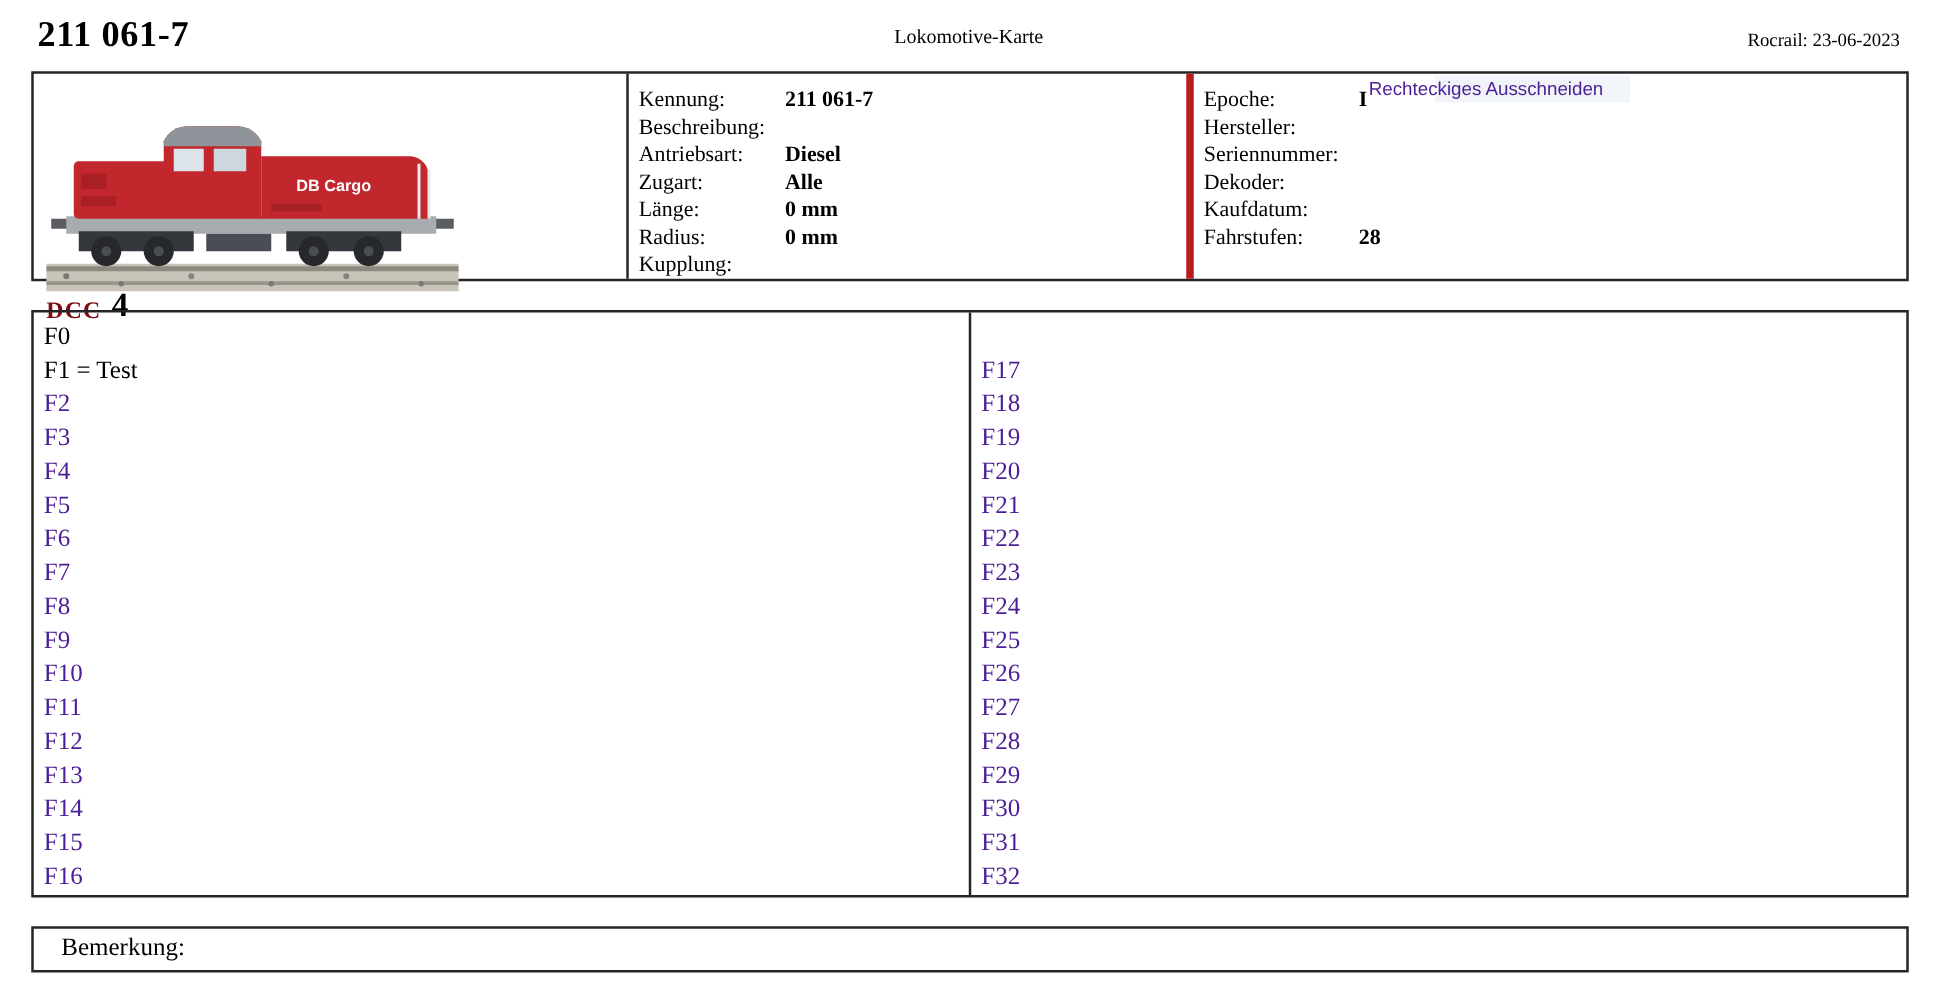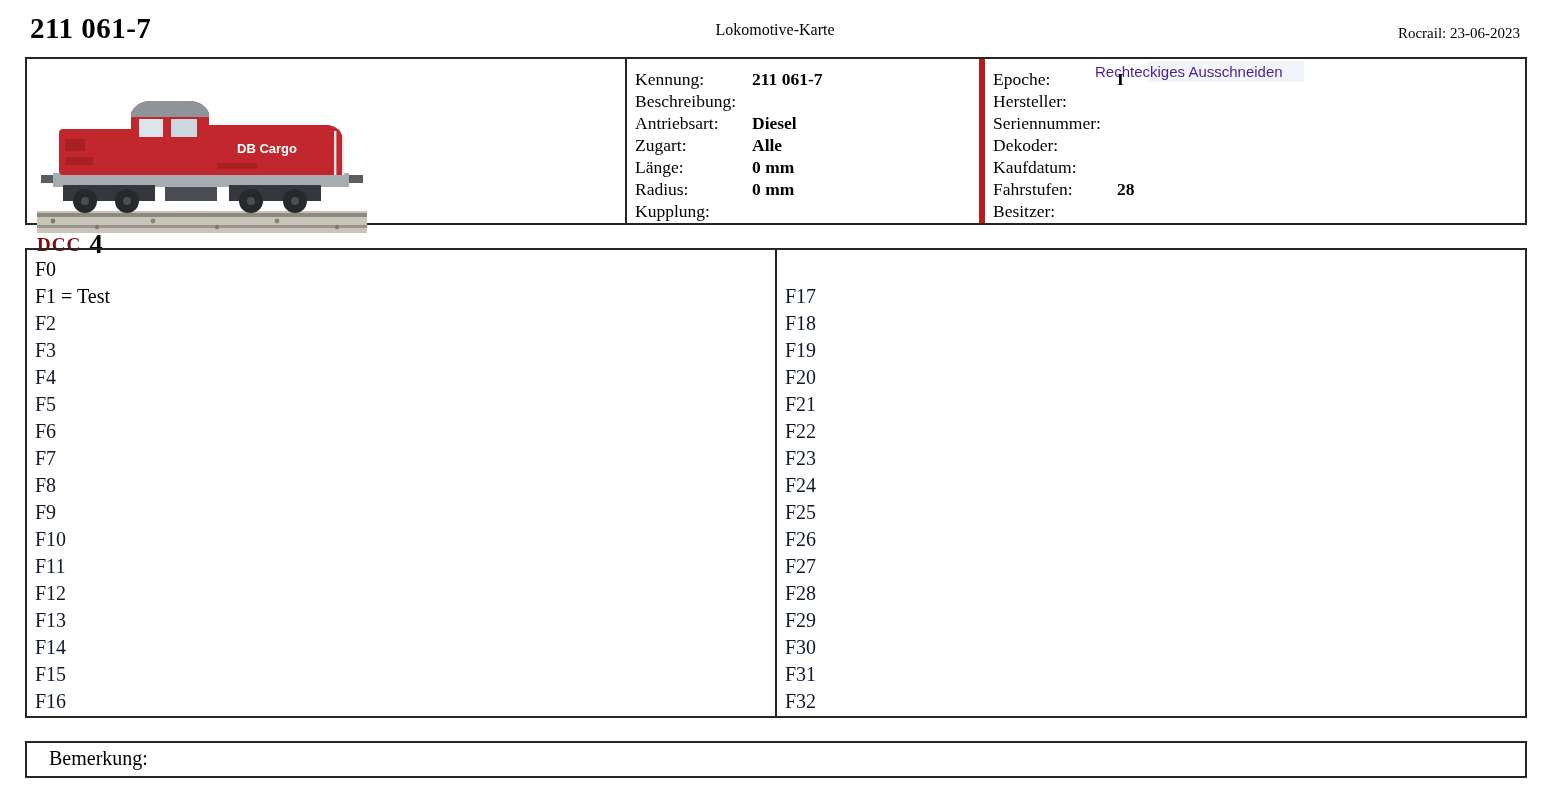--- a/index.html
+++ b/index.html
@@ -41,48 +41,48 @@
     font-size: 15px; color: #4c1d95; white-space: nowrap;
   }
 
   
   .info-box {
     position: absolute; left: 25px; top: 57px;
     width: 1502px; height: 168px;
     border: 2px solid #262626;
     display: flex;
   }
-  .cell-loco { width: 598px; position: relative; }
-  .cell-mid  { width: 354px; border-left: 2px solid #262626; padding: 9px 12px 0 8px; }
+  .cell-loco { width: 474px; position: relative; }
+  .cell-mid  { width: 448px; border-left: 2px solid #262626; padding: 9px 12px 0 8px; }
   .cell-right{ flex: 1;      border-left: 6px solid #b91c1c; padding: 9px 0 0 8px; }
 
   .info-row { line-height: 22px; font-size: 17.5px; white-space: nowrap; }
   .cell-mid  .info-label { display: inline-block; width: 117px; }
   .cell-right .info-label{ display: inline-block; width: 124px; }
   .info-value { font-weight: bold; }
 
   .loco-img { position: absolute; left: 10px; top: 28px; }
   .loco-caption {
     position: absolute; left: 10px; top: 170px;
-    display: flex; align-items: center; gap: 8px;
+    display: flex; align-items: flex-end; gap: 8px;
   }
   .proto { color: #7b0c10; font-weight: bold; font-size: 19px; letter-spacing: 1px; }
   .addr  { color: #000;    font-weight: bold; font-size: 27px; }
 
   
   .fn-box {
     position: absolute; left: 25px; top: 248px;
     width: 1502px; height: 470px;
     border: 2px solid #262626;
     display: flex;
   }
   .fn-col-left  { width: 748px; padding: 6px 0 0 8px; }
   .fn-col-right { flex: 1; border-left: 2px solid #262626; padding: 33px 0 0 8px; }
   .fn-row { font-size: 20px; line-height: 27px; white-space: nowrap; }
-  .fn-row.inactive { color: #0f172a; }
+  .fn-row.inactive { color: #4c1d95; }
 
   
   .remark-box {
     position: absolute; left: 25px; top: 741px;
     width: 1502px; height: 37px;
     border: 2px solid #262626;
     padding: 4px 0 0 22px;
     font-size: 20px;
   }
 </style>
@@ -203,23 +203,20 @@
         </div>
 
         <div class="info-row">
           <span class="info-label">Kaufdatum:</span><span class="info-value"></span>
         </div>
 
         <div class="info-row">
           <span class="info-label">Fahrstufen:</span><span class="info-value">28</span>
         </div>
 
-        <div class="info-row">
-          <span class="info-label">Besitzer:</span><span class="info-value"></span>
-        </div>
       </div>
   </div>
 
   <div class="fn-box">
     <div class="fn-col-left">
 
         <div class="fn-row">
           <span>F0</span>
         </div>
 

